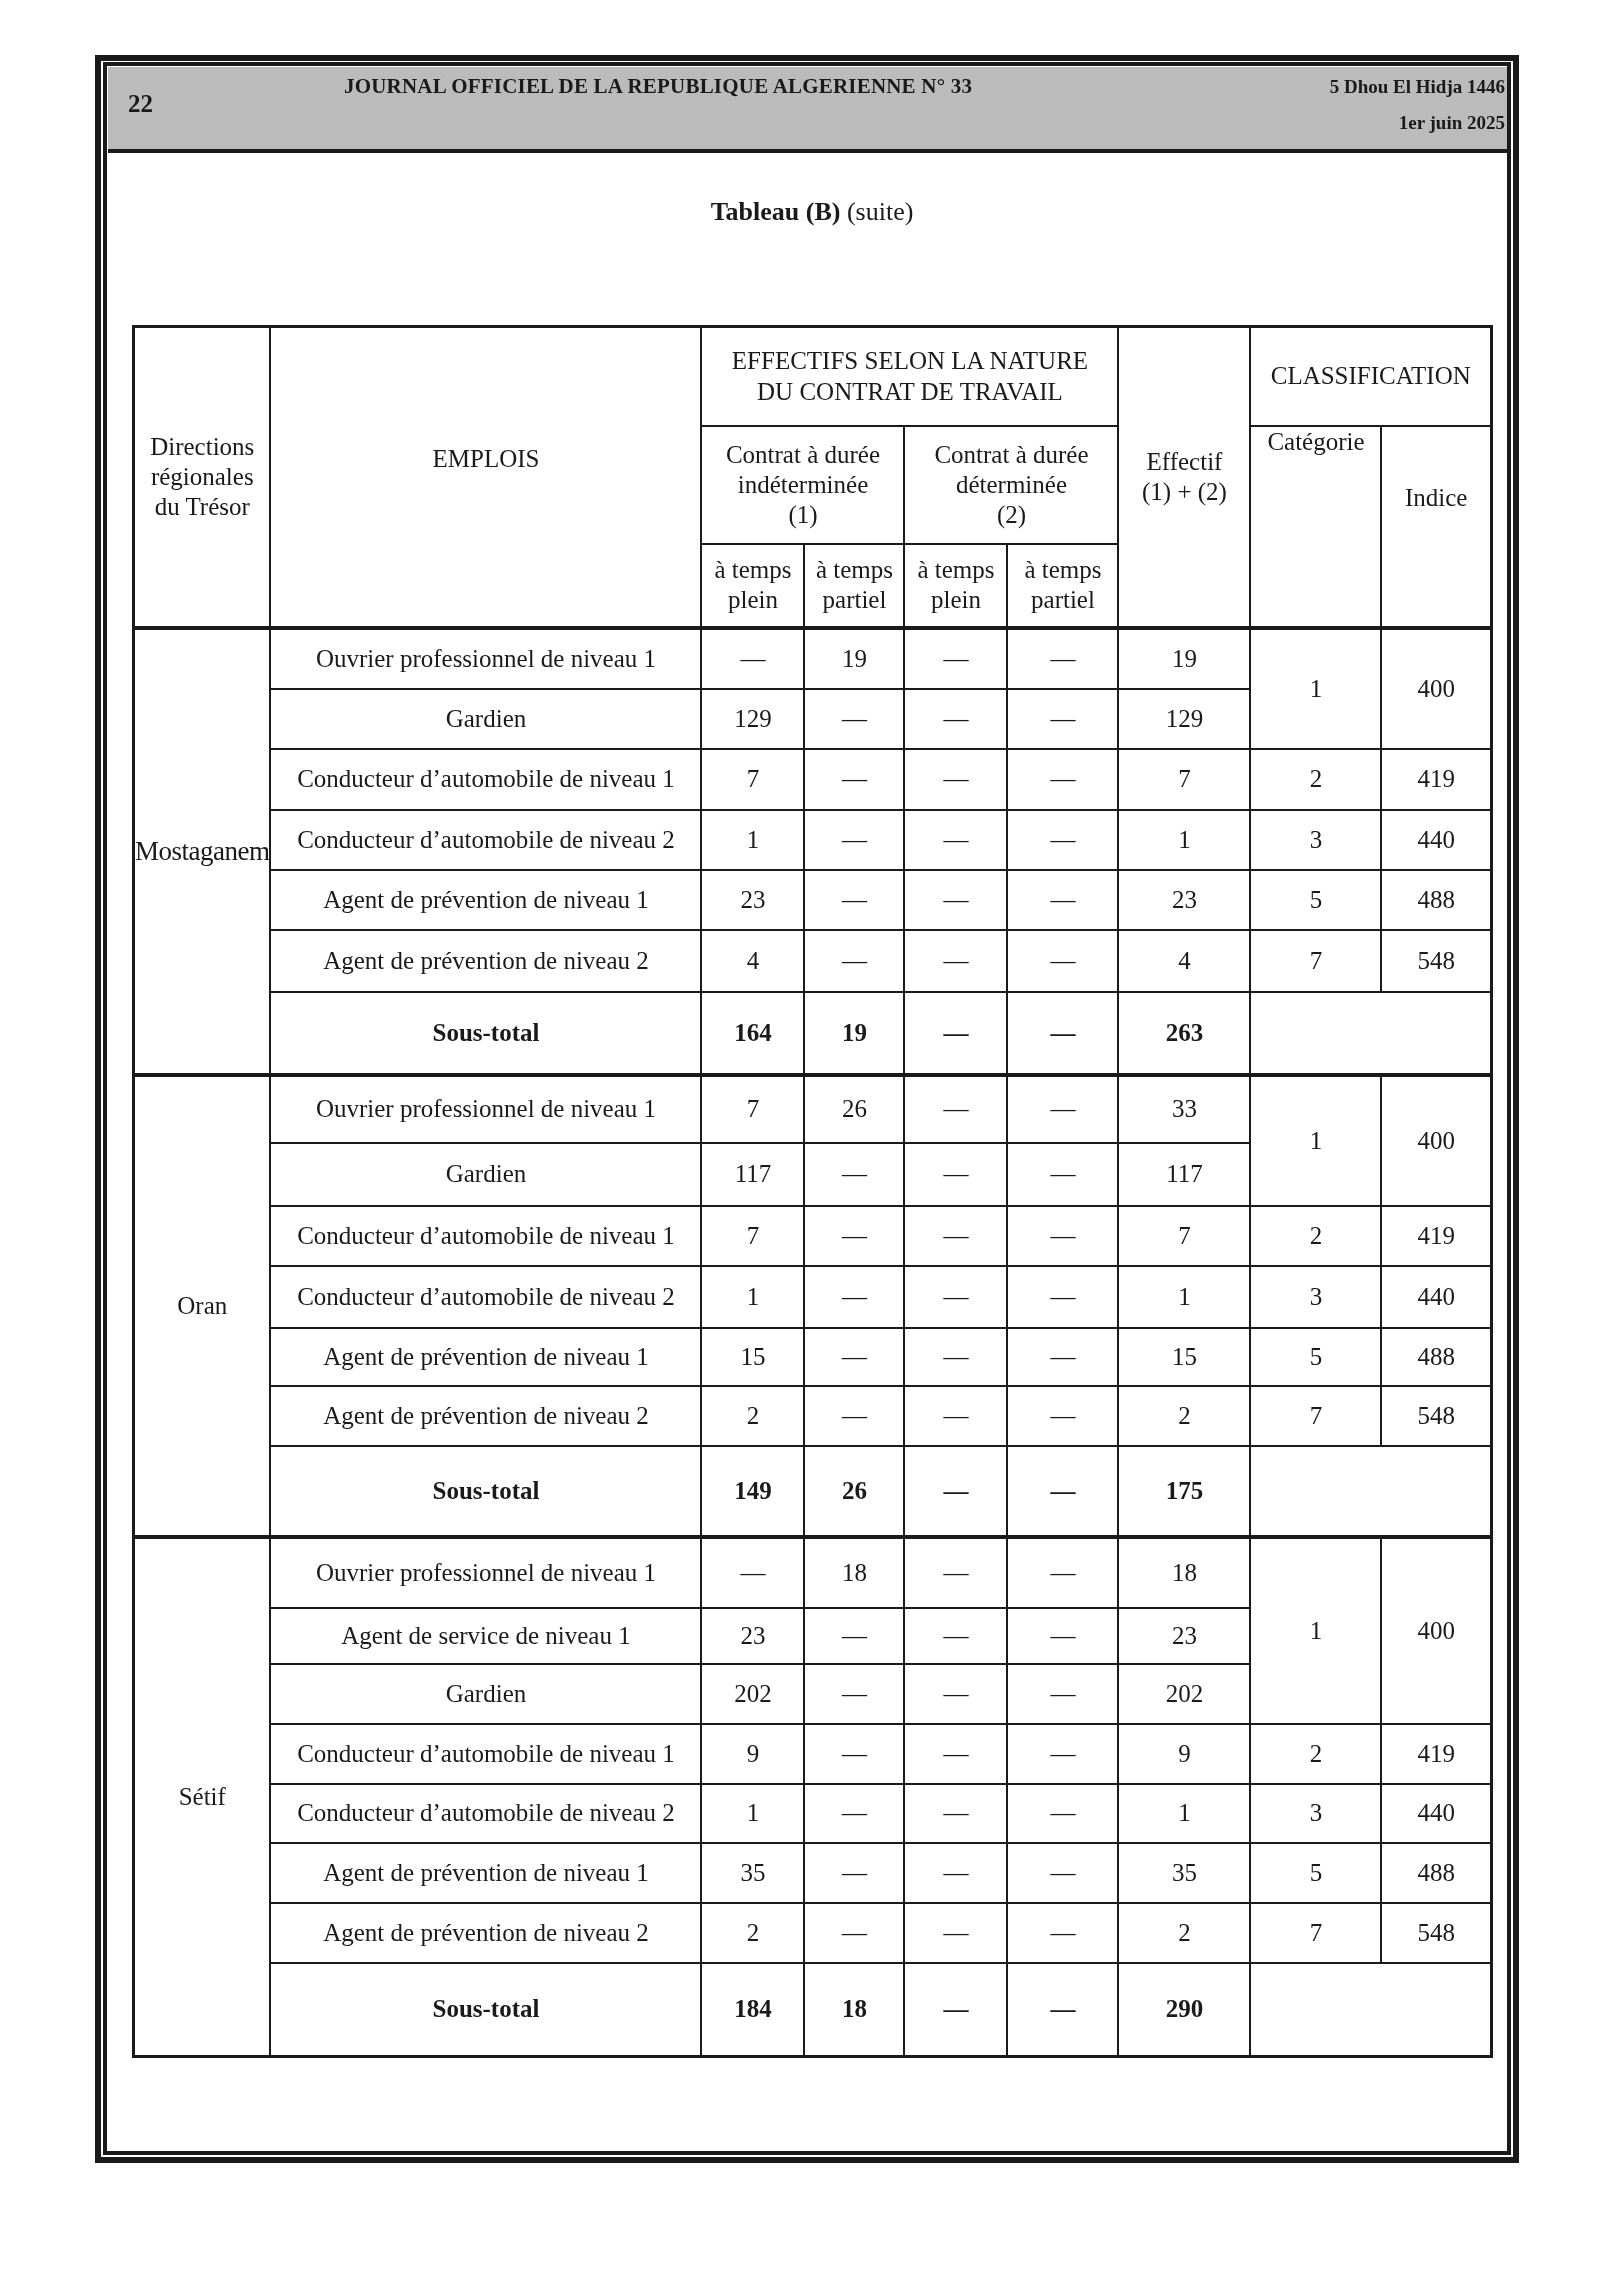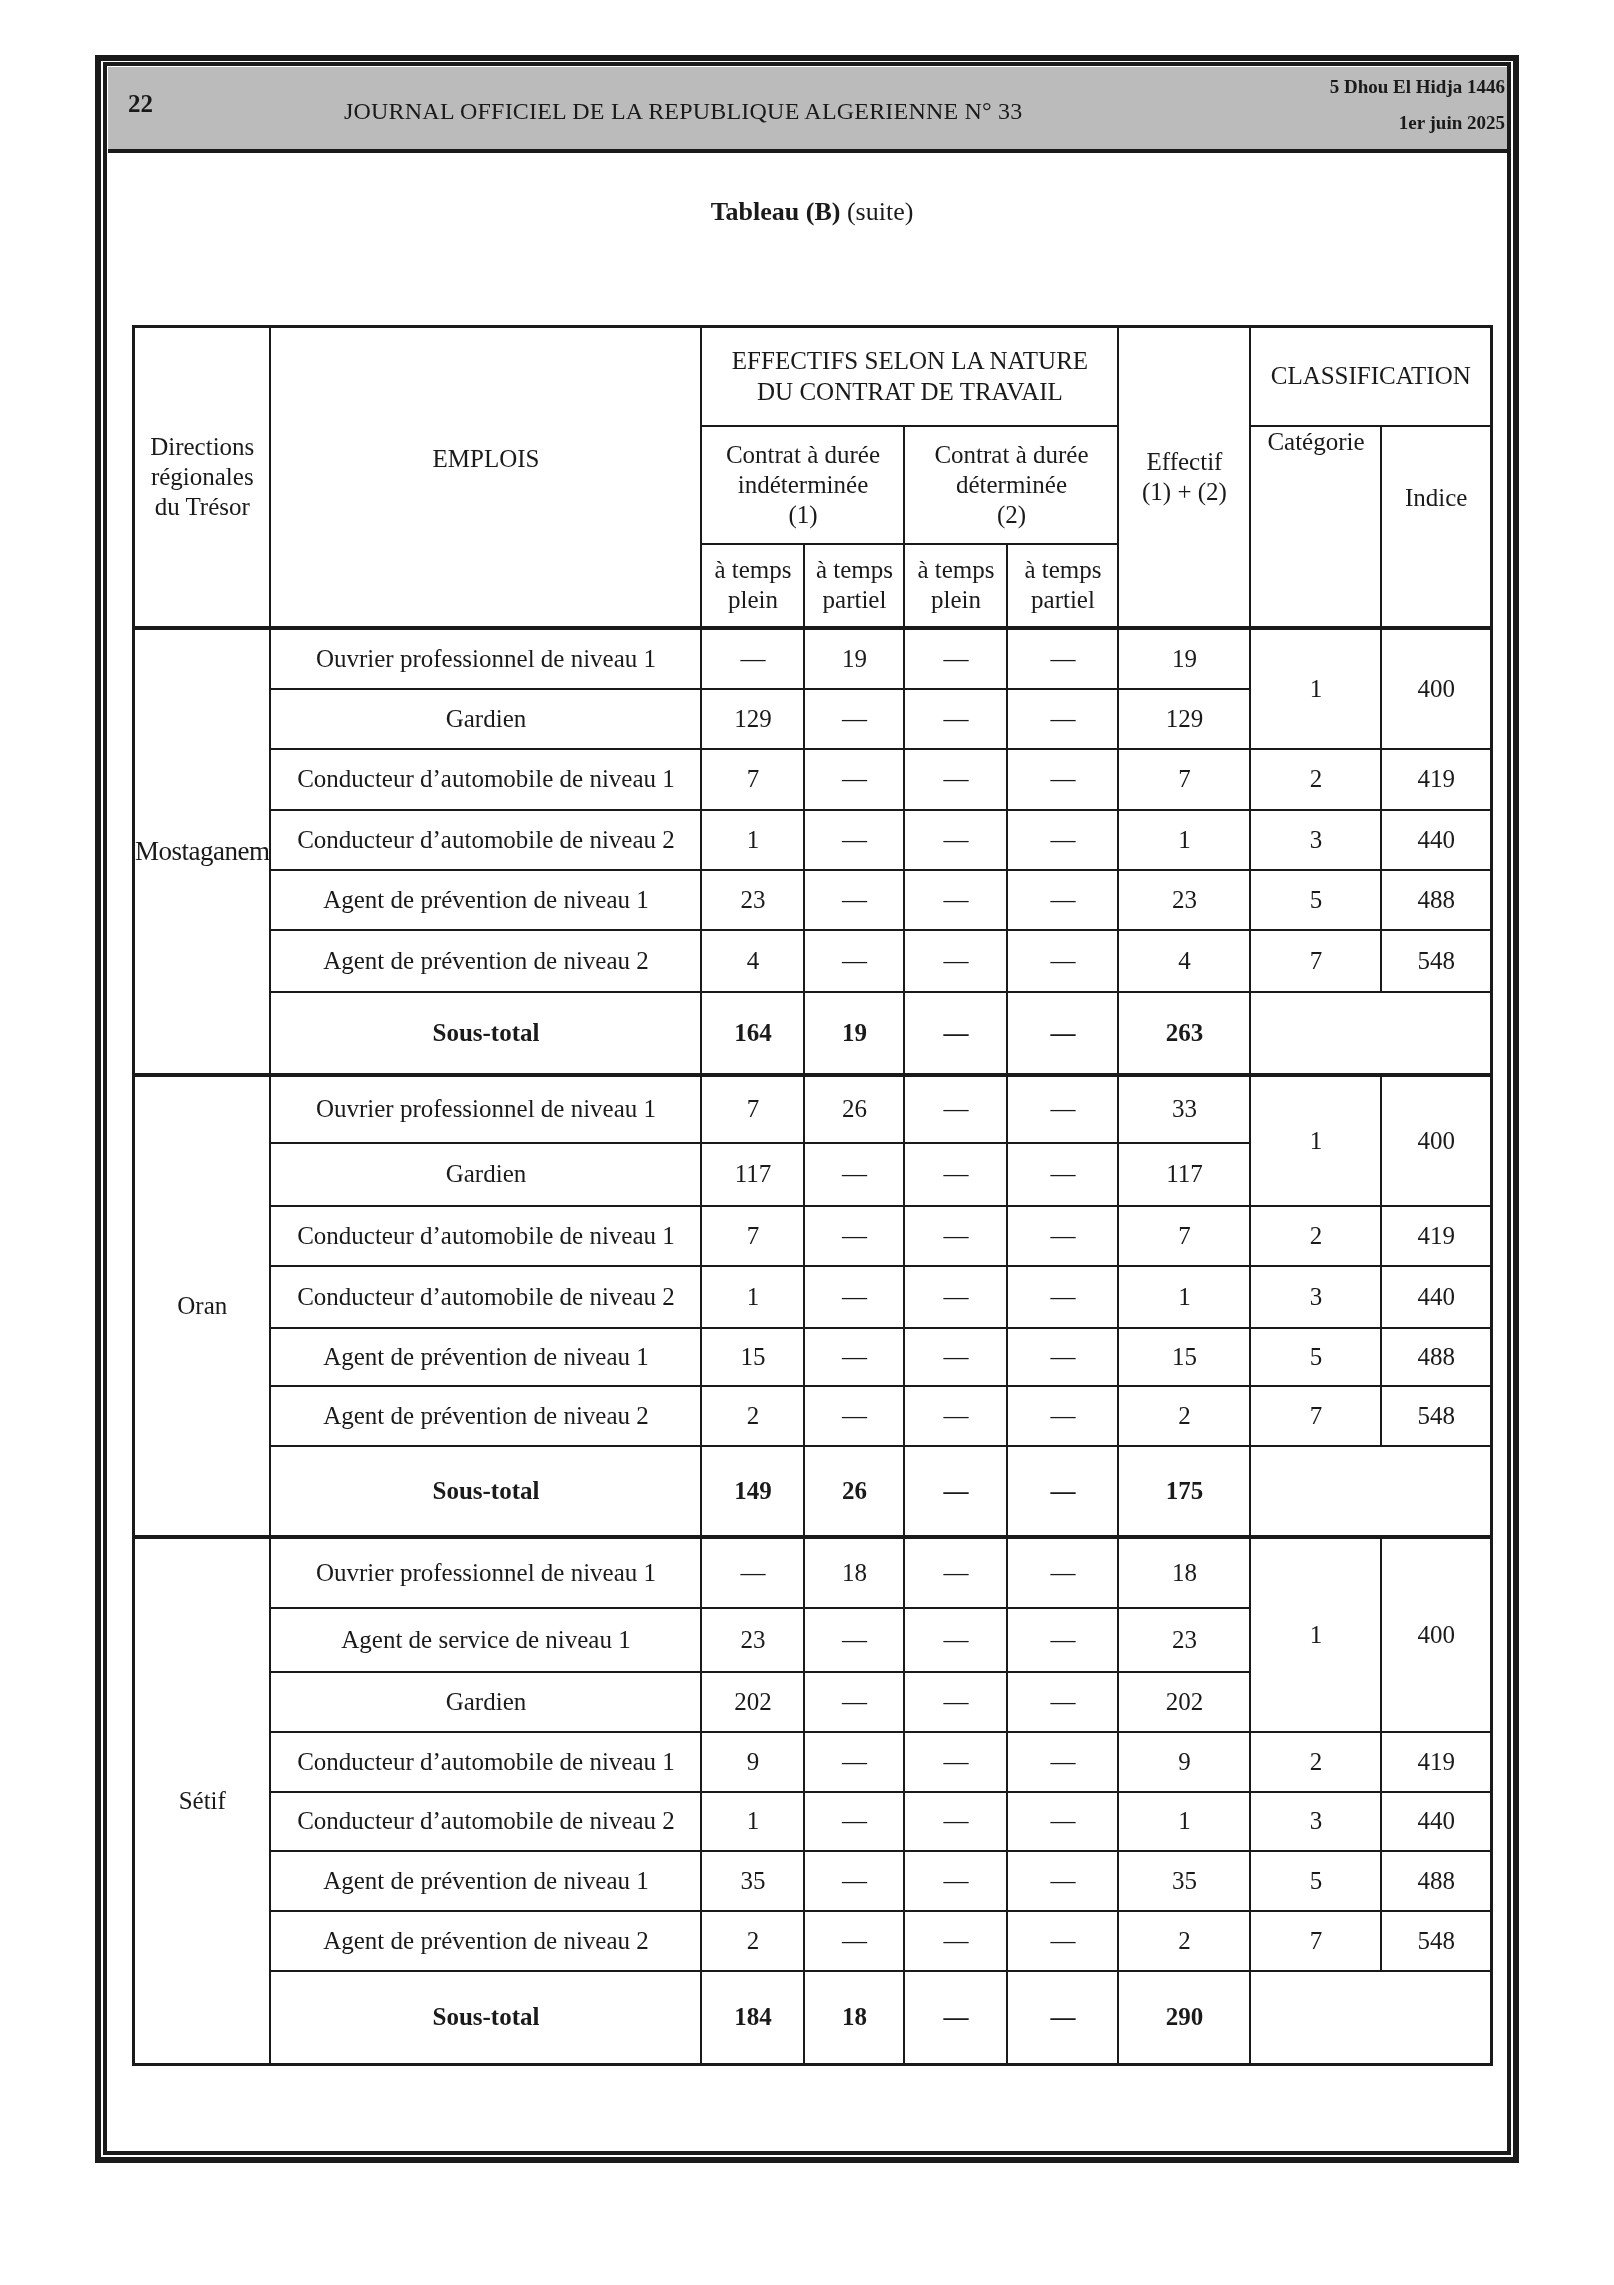--- a/index.html
+++ b/index.html
@@ -5,21 +5,21 @@
   html, body { margin: 0; padding: 0; background: #ffffff; }
   body { width: 1615px; height: 2285px; position: relative; overflow: hidden;
          font-family: "Liberation Serif", serif; color: #1a1a1a; }
   .frame-outer { position: absolute; left: 95px; top: 55px; width: 1424px; height: 2108px;
                  border: 6.3px solid #1a1a1a; box-sizing: border-box; }
   .frame-inner { position: absolute; left: 103px; top: 62px; width: 1408px; height: 2093px;
                  border: 4.5px solid #1a1a1a; box-sizing: border-box; }
   .header-bar { position: absolute; left: 108px; top: 67px; width: 1399px; height: 82px;
                 background: #bbbbbb; border-bottom: 4.5px solid #1a1a1a; box-sizing: content-box; }
   .page-num { position: absolute; left: 128px; top: 90px; font-weight: bold; font-size: 25px; }
-  .journal-title { position: absolute; left: 344px; top: 98px; font-weight: normal; font-size: 24px; letter-spacing: 0.2px; }
+  .journal-title { position: absolute; left: 344px; top: 74px; font-weight: bold; font-size: 21px; letter-spacing: 0.2px; }
   .date-block { position: absolute; right: 110px; top: 69px; text-align: right; font-weight: bold; font-size: 19px; line-height: 36px; }
   .table-title { position: absolute; left: 0; width: 1624px; top: 197px; text-align: center; font-size: 26px; }
   .table-title b { font-weight: bold; }
 
   table.data { position: absolute; left: 132px; top: 325px; border-collapse: collapse; table-layout: fixed;
                font-size: 25px; line-height: 1.2; }
   table.data td, table.data th { border: 2.7px solid #1a1a1a; padding: 0; text-align: center; vertical-align: middle; font-weight: normal; }
   table.data { border: 3.6px solid #1a1a1a; }
   td.job { text-align: left; padding-left: 6.3px; white-space: nowrap; }
   td.region { font-size: 25px; }
@@ -258,21 +258,21 @@
         <td rowspan="8" class="region">Sétif</td>
         <td class="job">Ouvrier professionnel de niveau 1</td>
         <td>—</td>
         <td>18</td>
         <td>—</td>
         <td>—</td>
         <td>18</td>
         <td rowspan="3" style="vertical-align: middle;">1</td>
         <td rowspan="3">400</td>
       </tr>
-      <tr style="height: 64px;">
+      <tr style="height: 56px;">
         <td class="job">Agent de service de niveau 1</td>
         <td>23</td>
         <td>—</td>
         <td>—</td>
         <td>—</td>
         <td>23</td>
       </tr>
       <tr style="height: 60px;">
         <td class="job">Gardien</td>
         <td>202</td>

